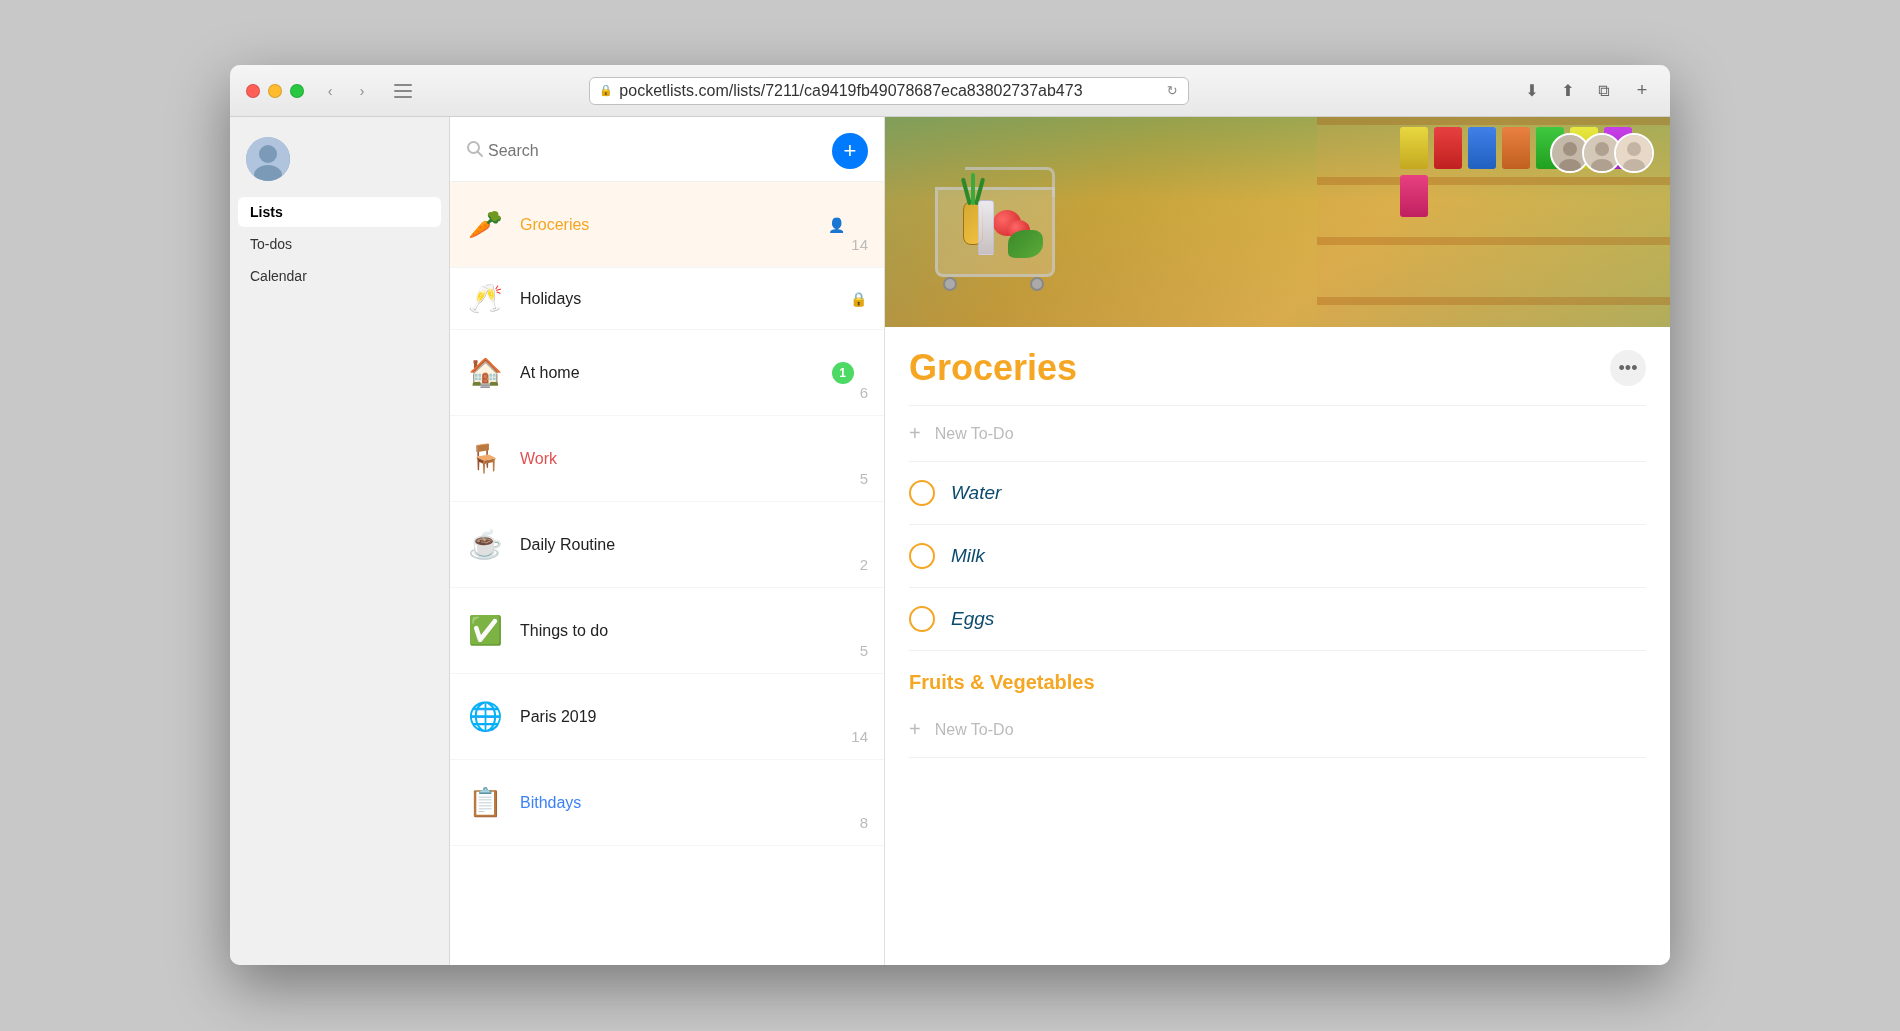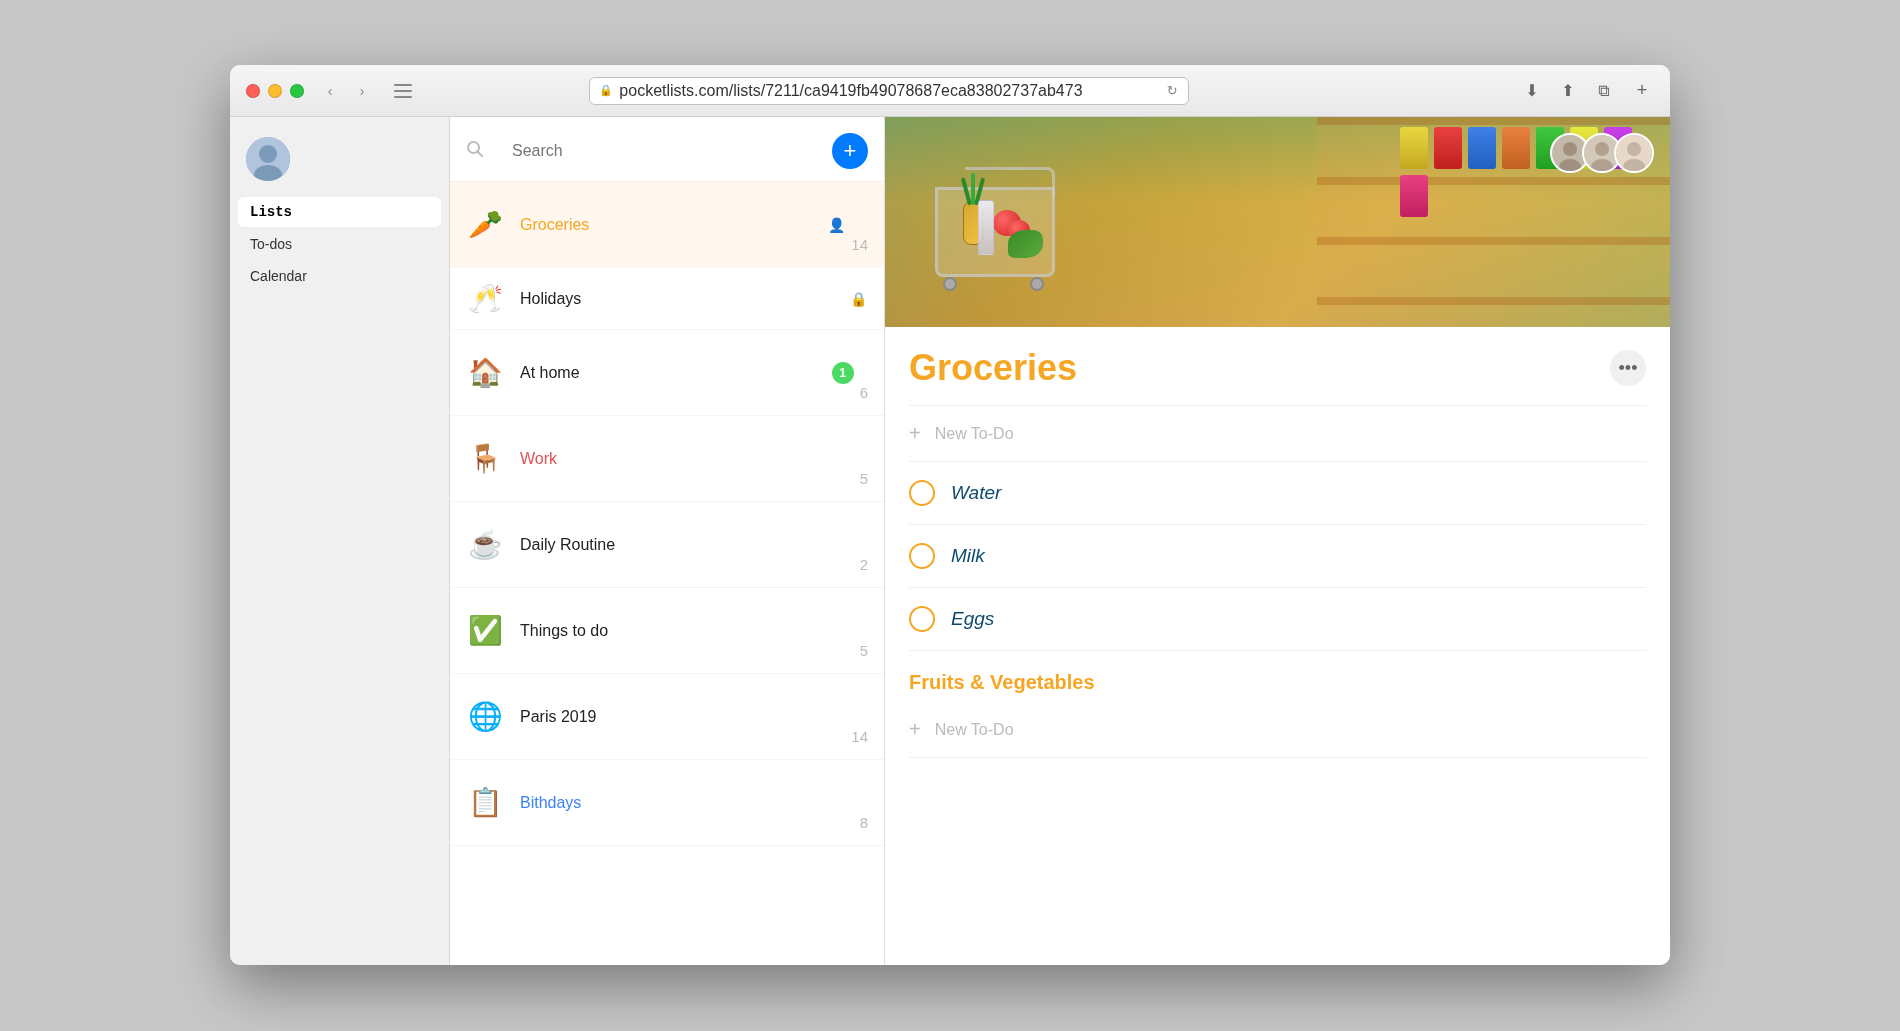--- a/index.html
+++ b/index.html
@@ -105,37 +105,36 @@
       padding: 7px 12px;
       border-radius: 6px;
       font-size: 14px;
       color: #333;
       cursor: pointer;
     }
     .sidebar-nav-item.active {
       background: white;
       font-weight: 600;
       color: #000;
-      font-family: Liberation Mono, monospace;
     }
 
     
     .list-panel {
       width: 435px;
       background: white;
       border-right: 1px solid #e0e0e0;
       display: flex;
       flex-direction: column;
       flex-shrink: 0;
     }
     .list-header {
       padding: 16px 16px 12px;
       display: flex;
       align-items: center;
-      gap: 28px;
+      gap: 4px;
       border-bottom: 1px solid #f0f0f0;
     }
     .search-icon-wrap { color: #bbb; font-size: 16px; }
     .search-input-field {
       flex: 1; border: none; outline: none; font-size: 16px;
       color: #999; background: transparent;
     }
     .add-btn {
       width: 36px; height: 36px; border-radius: 50%;
       background: #007aff; border: none; cursor: pointer;

